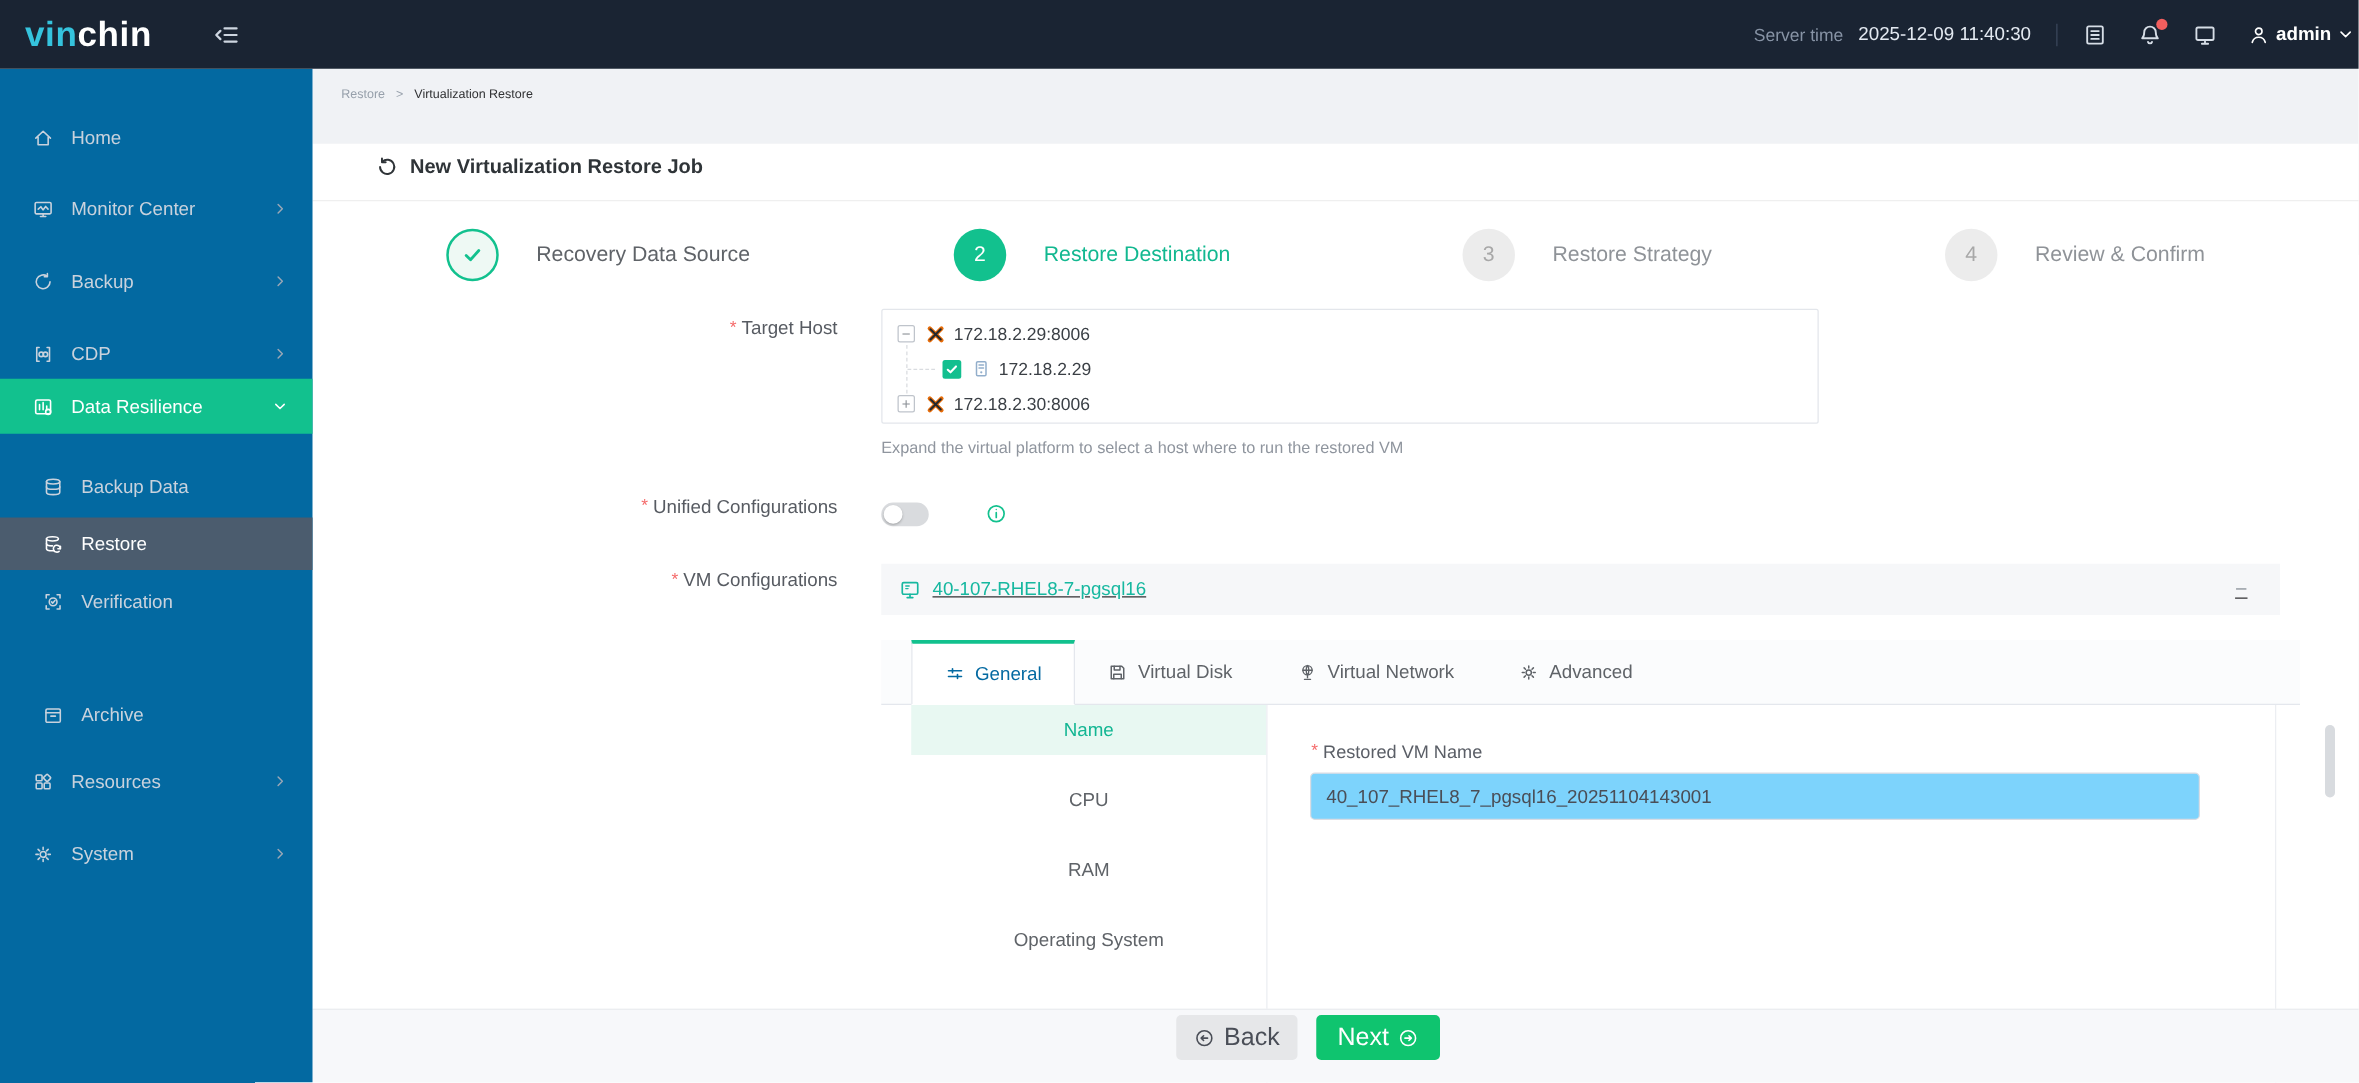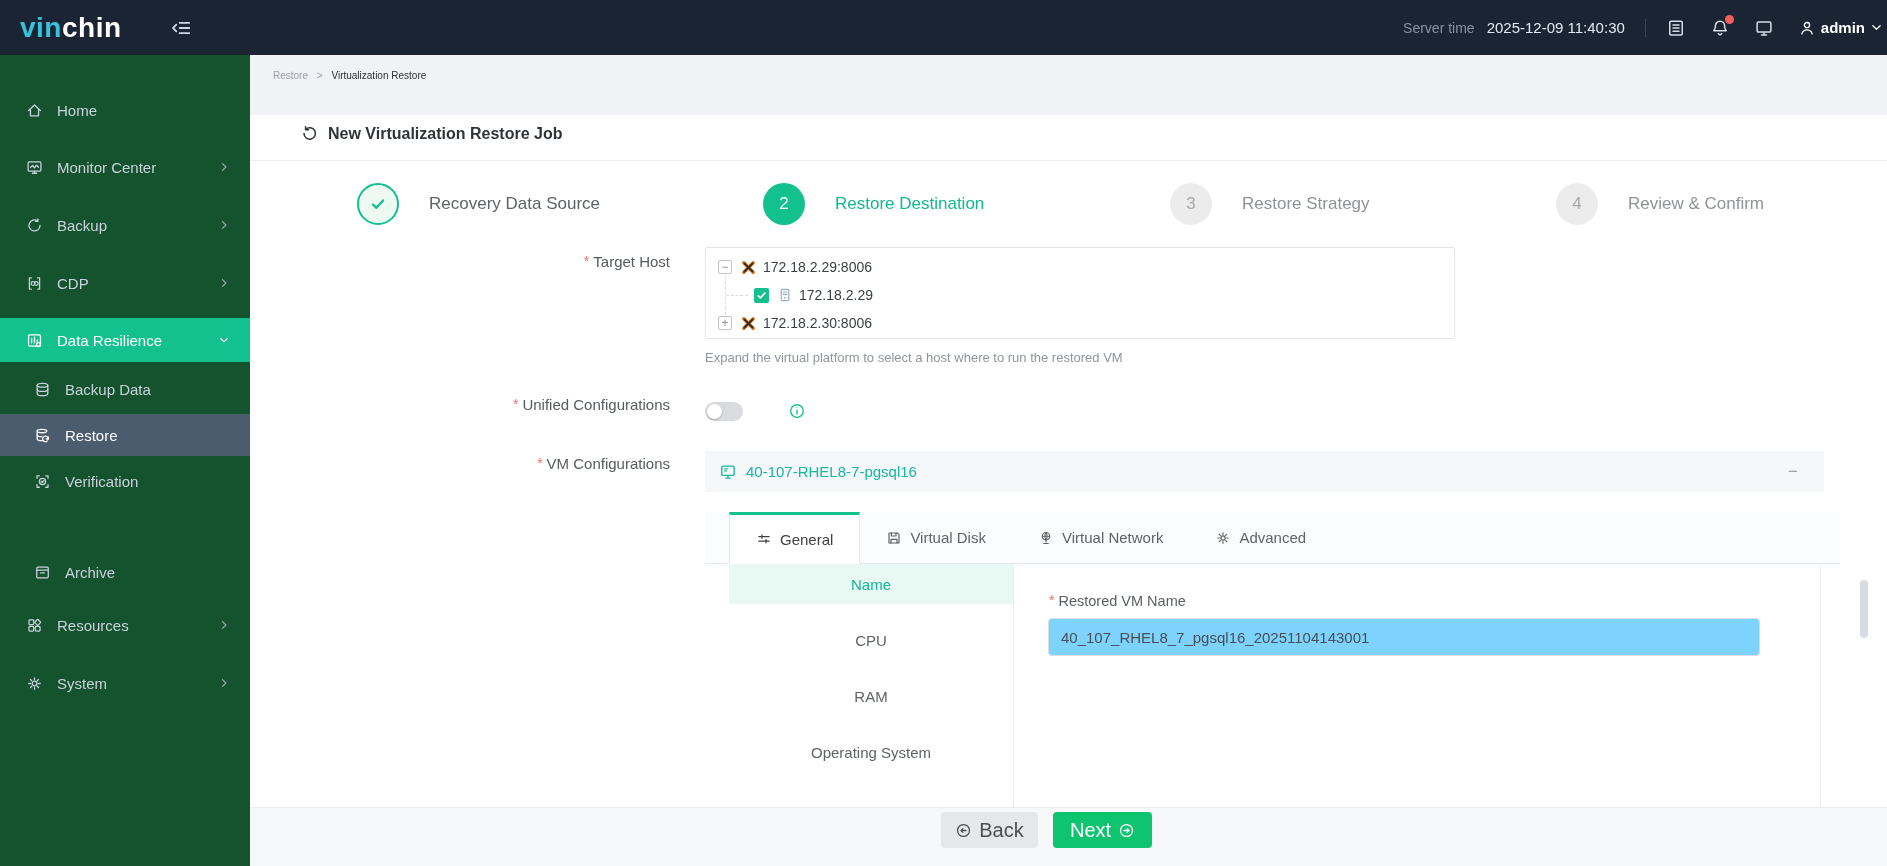--- a/index.html
+++ b/index.html
@@ -21,21 +21,21 @@
   .fold { margin-left: 48px; color: #cdd5e0; cursor: pointer; }
   .topbar-right { margin-left: auto; display: flex; align-items: center; color: #d6dde6; }
   .st-label { color: #8793a5; font-size: 14px; margin-right: 12px; }
   .st-value { color: #e3e9f1; font-size: 15px; }
   .tb-divider { width: 1px; height: 18px; background: #3b475c; margin: 0 20px; }
   .tb-ic { position: relative; margin-right: 24px; color: #d6dde6; cursor: pointer; }
   .tb-ic .dot { position: absolute; top: -3px; right: -4px; width: 9px; height: 9px; border-radius: 50%; background: #f25e5e; }
   .user { display: flex; align-items: center; gap: 5px; color: #fff; font-size: 15px; font-weight: bold; margin-right: 4px; cursor: pointer; }
 
   
-  .sidebar { position: absolute; top: 55px; left: 0; width: 250px; bottom: 0; background: #14532d; z-index: 20; }
+  .sidebar { position: absolute; top: 55px; left: 0; width: 250px; bottom: 0; background: #0369a1; z-index: 20; }
   .side-item {
     position: absolute; left: 0; width: 250px; height: 44px;
     display: flex; align-items: center; color: #c9d2dd; font-size: 15px; cursor: pointer;
   }
   .side-item .ic { margin-left: 26px; margin-right: 14px; flex: 0 0 auto; }
   .side-item.sub .ic { margin-left: 34px; }
   .side-item .chev { margin-left: auto; margin-right: 20px; color: #9aa7b6; }
   .side-item.active-parent { background: #12c18e; color: #ffffff; }
   .side-item.active-parent .chev { color: #ffffff; }
   .side-item.active-sub { background: #4b5c6e; color: #ffffff; }
@@ -83,29 +83,29 @@
   
   .toggle { position: absolute; left: 705px; top: 402px; width: 38px; height: 19px; border-radius: 10px;
             background: #d9dbde; z-index: 2; cursor: pointer; }
   .toggle .knob { position: absolute; left: 2px; top: 2px; width: 15px; height: 15px; border-radius: 50%;
                   background: #fff; box-shadow: 0 1px 2px rgba(0,0,0,.25); }
   .info-ic { position: absolute; left: 788px; top: 402px; z-index: 2; color: #12c18e; cursor: pointer; }
 
   
   .panel { position: absolute; left: 705px; top: 451px; width: 1135px; bottom: 0; z-index: 2; }
   .panel-head { position: absolute; top: 0; left: 0; right: 16px; height: 41px; background: #f6f7f9;
-                display: flex; align-items: center; }
+                display: flex; align-items: center; text-decoration: underline; }
   .panel-head .vm-ic { margin-left: 14px; margin-right: 9px; color: #17b8a0; }
   .panel-head .vm-name { color: #17b8a0; font-size: 15px; }
   .panel-head .collapse { margin-left: auto; margin-right: 26px; color: #9aa0a8; font-size: 17px; cursor: pointer; }
 
   .tabs { position: absolute; top: 61px; left: 0; right: 0; height: 52px; background: #fbfcfd;
           border-bottom: 1px solid #e4e7ed; display: flex; align-items: stretch; padding-left: 24px; }
   .tab { display: flex; align-items: center; gap: 8px; padding: 0 26px; font-size: 15px; color: #5f6368; cursor: pointer; }
-  .tab.active { background: #fff; color: #404040; border: 1px solid #e4e7ed; border-top: 3px solid #12c18e;
+  .tab.active { background: #fff; color: #0369a1; border: 1px solid #e4e7ed; border-top: 3px solid #12c18e;
                 border-bottom: 1px solid #fff; margin-bottom: -1px; }
 
   .settings-nav { position: absolute; top: 113px; left: 24px; width: 284px; }
   .snav-item { height: 40px; margin-bottom: 16px; display: flex; align-items: center; justify-content: center;
                font-size: 15px; color: #5f6368; cursor: pointer; }
   .snav-item.active { background: #e8f8f2; color: #13b693; }
   .content-vline { position: absolute; top: 113px; bottom: 0; left: 308px; border-left: 1px solid #eceef2; }
   .content-rline { position: absolute; top: 113px; bottom: 0; left: 1115px; border-left: 1px solid #eceef2; }
 
   .field-label { position: absolute; left: 344px; top: 141px; font-size: 14.5px; color: #5a5e66; }
@@ -223,21 +223,21 @@
         </svg>
     </span>
     <span>CDP</span>
     <span class="chev">
       <svg width="12" height="12" viewBox="0 0 16 16" fill="none" stroke="currentColor" stroke-width="1.6" stroke-linecap="round" stroke-linejoin="round">
           <path d="M6 3.5 10.5 8 6 12.5"></path>
         </svg>
     </span>
   </div>
 
-  <div class="side-item active-parent" style="top:263px">
+  <div class="side-item active-parent" style="top:248px">
     <span class="ic">
       <svg width="17" height="17" viewBox="0 0 16 16" fill="none" stroke="currentColor" stroke-width="1.2" stroke-linecap="round" stroke-linejoin="round">
           <rect x="2.4" y="2.8" width="11.2" height="10.4" rx="1.2"></rect>
           <path d="M5.3 6.2v4M8 4.8v5.4M10.7 7.4v2.8"></path>
           <circle cx="11.8" cy="11.8" r="1.9"></circle>
         </svg>
     </span>
     <span>Data Resilience</span>
     <span class="chev">
       <svg width="12" height="12" viewBox="0 0 16 16" fill="none" stroke="currentColor" stroke-width="1.6" stroke-linecap="round" stroke-linejoin="round">

